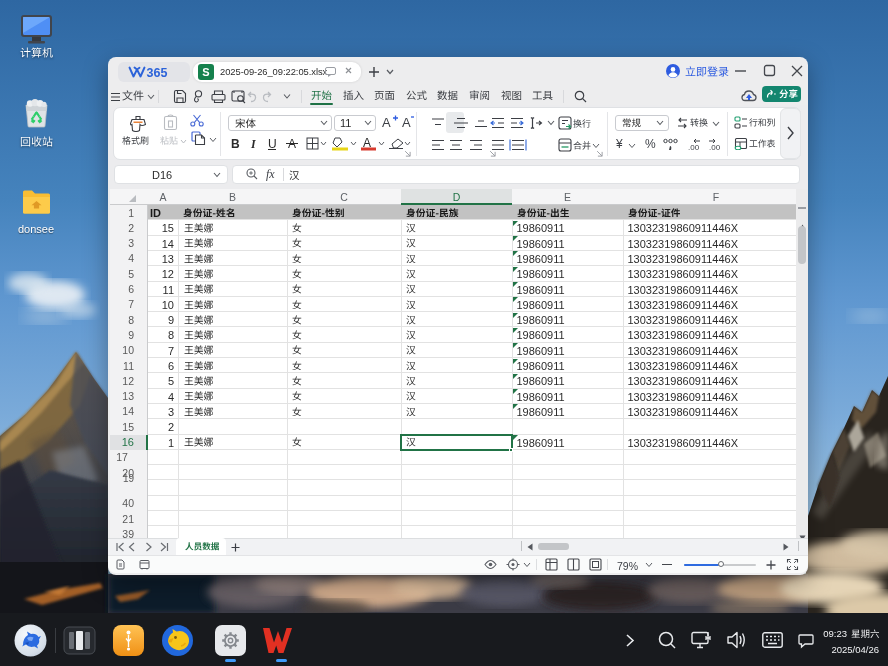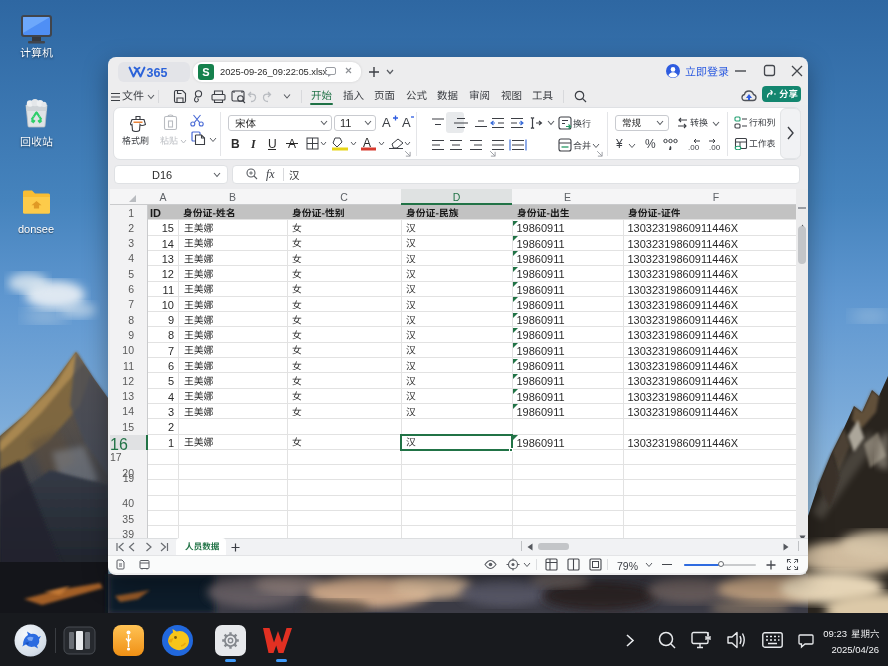--- a/index.html
+++ b/index.html
@@ -495,26 +495,26 @@
 <div class="abs" style="left:110px;top:283.0px;width:24px;text-align:right;font-size:10.5px;color:#595959">6</div>
 <div class="abs" style="left:110px;top:298.3px;width:24px;text-align:right;font-size:10.5px;color:#595959">7</div>
 <div class="abs" style="left:110px;top:313.6px;width:24px;text-align:right;font-size:10.5px;color:#595959">8</div>
 <div class="abs" style="left:110px;top:328.9px;width:24px;text-align:right;font-size:10.5px;color:#595959">9</div>
 <div class="abs" style="left:110px;top:344.2px;width:24px;text-align:right;font-size:10.5px;color:#595959">10</div>
 <div class="abs" style="left:110px;top:359.5px;width:24px;text-align:right;font-size:10.5px;color:#595959">11</div>
 <div class="abs" style="left:110px;top:374.8px;width:24px;text-align:right;font-size:10.5px;color:#595959">12</div>
 <div class="abs" style="left:110px;top:390.1px;width:24px;text-align:right;font-size:10.5px;color:#595959">13</div>
 <div class="abs" style="left:110px;top:405.4px;width:24px;text-align:right;font-size:10.5px;color:#595959">14</div>
 <div class="abs" style="left:110px;top:420.7px;width:24px;text-align:right;font-size:10.5px;color:#595959">15</div>
-<div class="abs" style="left:110px;top:436.0px;width:24px;text-align:left;font-size:16px;color:#217346">16</div>
-<div class="abs" style="left:110px;top:451.3px;width:24px;text-align:left;font-size:10.5px;color:#595959">17</div>
+<div class="abs" style="left:110px;top:436.0px;width:24px;text-align:right;font-size:11px;color:#217346">16</div>
+<div class="abs" style="left:110px;top:451.3px;width:24px;text-align:center;font-size:10.5px;color:#595959">17</div>
 <div class="abs" style="left:110px;top:466.6px;width:24px;text-align:right;font-size:10.5px;color:#595959">20</div>
 <div class="abs" style="left:110px;top:473px;width:24px;text-align:right;font-size:10px;color:#595959">19</div>
 <div class="abs" style="left:110px;top:497.2px;width:24px;text-align:right;font-size:10.5px;color:#595959">40</div>
-<div class="abs" style="left:110px;top:512.5px;width:24px;text-align:right;font-size:10.5px;color:#595959">35</div>
+<div class="abs" style="left:110px;top:512.5px;width:24px;text-align:right;font-size:10.5px;color:#595959">21</div>
 <div class="abs" style="left:110px;top:527.8px;width:24px;text-align:right;font-size:10.5px;color:#595959">39</div>
 <div class="abs" style="left:148px;top:219.3px;width:648px;height:1px;background:#e2e2e2"></div>
 <div class="abs" style="left:148px;top:234.6px;width:648px;height:1px;background:#e2e2e2"></div>
 <div class="abs" style="left:148px;top:249.9px;width:648px;height:1px;background:#e2e2e2"></div>
 <div class="abs" style="left:148px;top:265.2px;width:648px;height:1px;background:#e2e2e2"></div>
 <div class="abs" style="left:148px;top:280.5px;width:648px;height:1px;background:#e2e2e2"></div>
 <div class="abs" style="left:148px;top:295.8px;width:648px;height:1px;background:#e2e2e2"></div>
 <div class="abs" style="left:148px;top:311.1px;width:648px;height:1px;background:#e2e2e2"></div>
 <div class="abs" style="left:148px;top:326.4px;width:648px;height:1px;background:#e2e2e2"></div>
 <div class="abs" style="left:148px;top:341.7px;width:648px;height:1px;background:#e2e2e2"></div>

